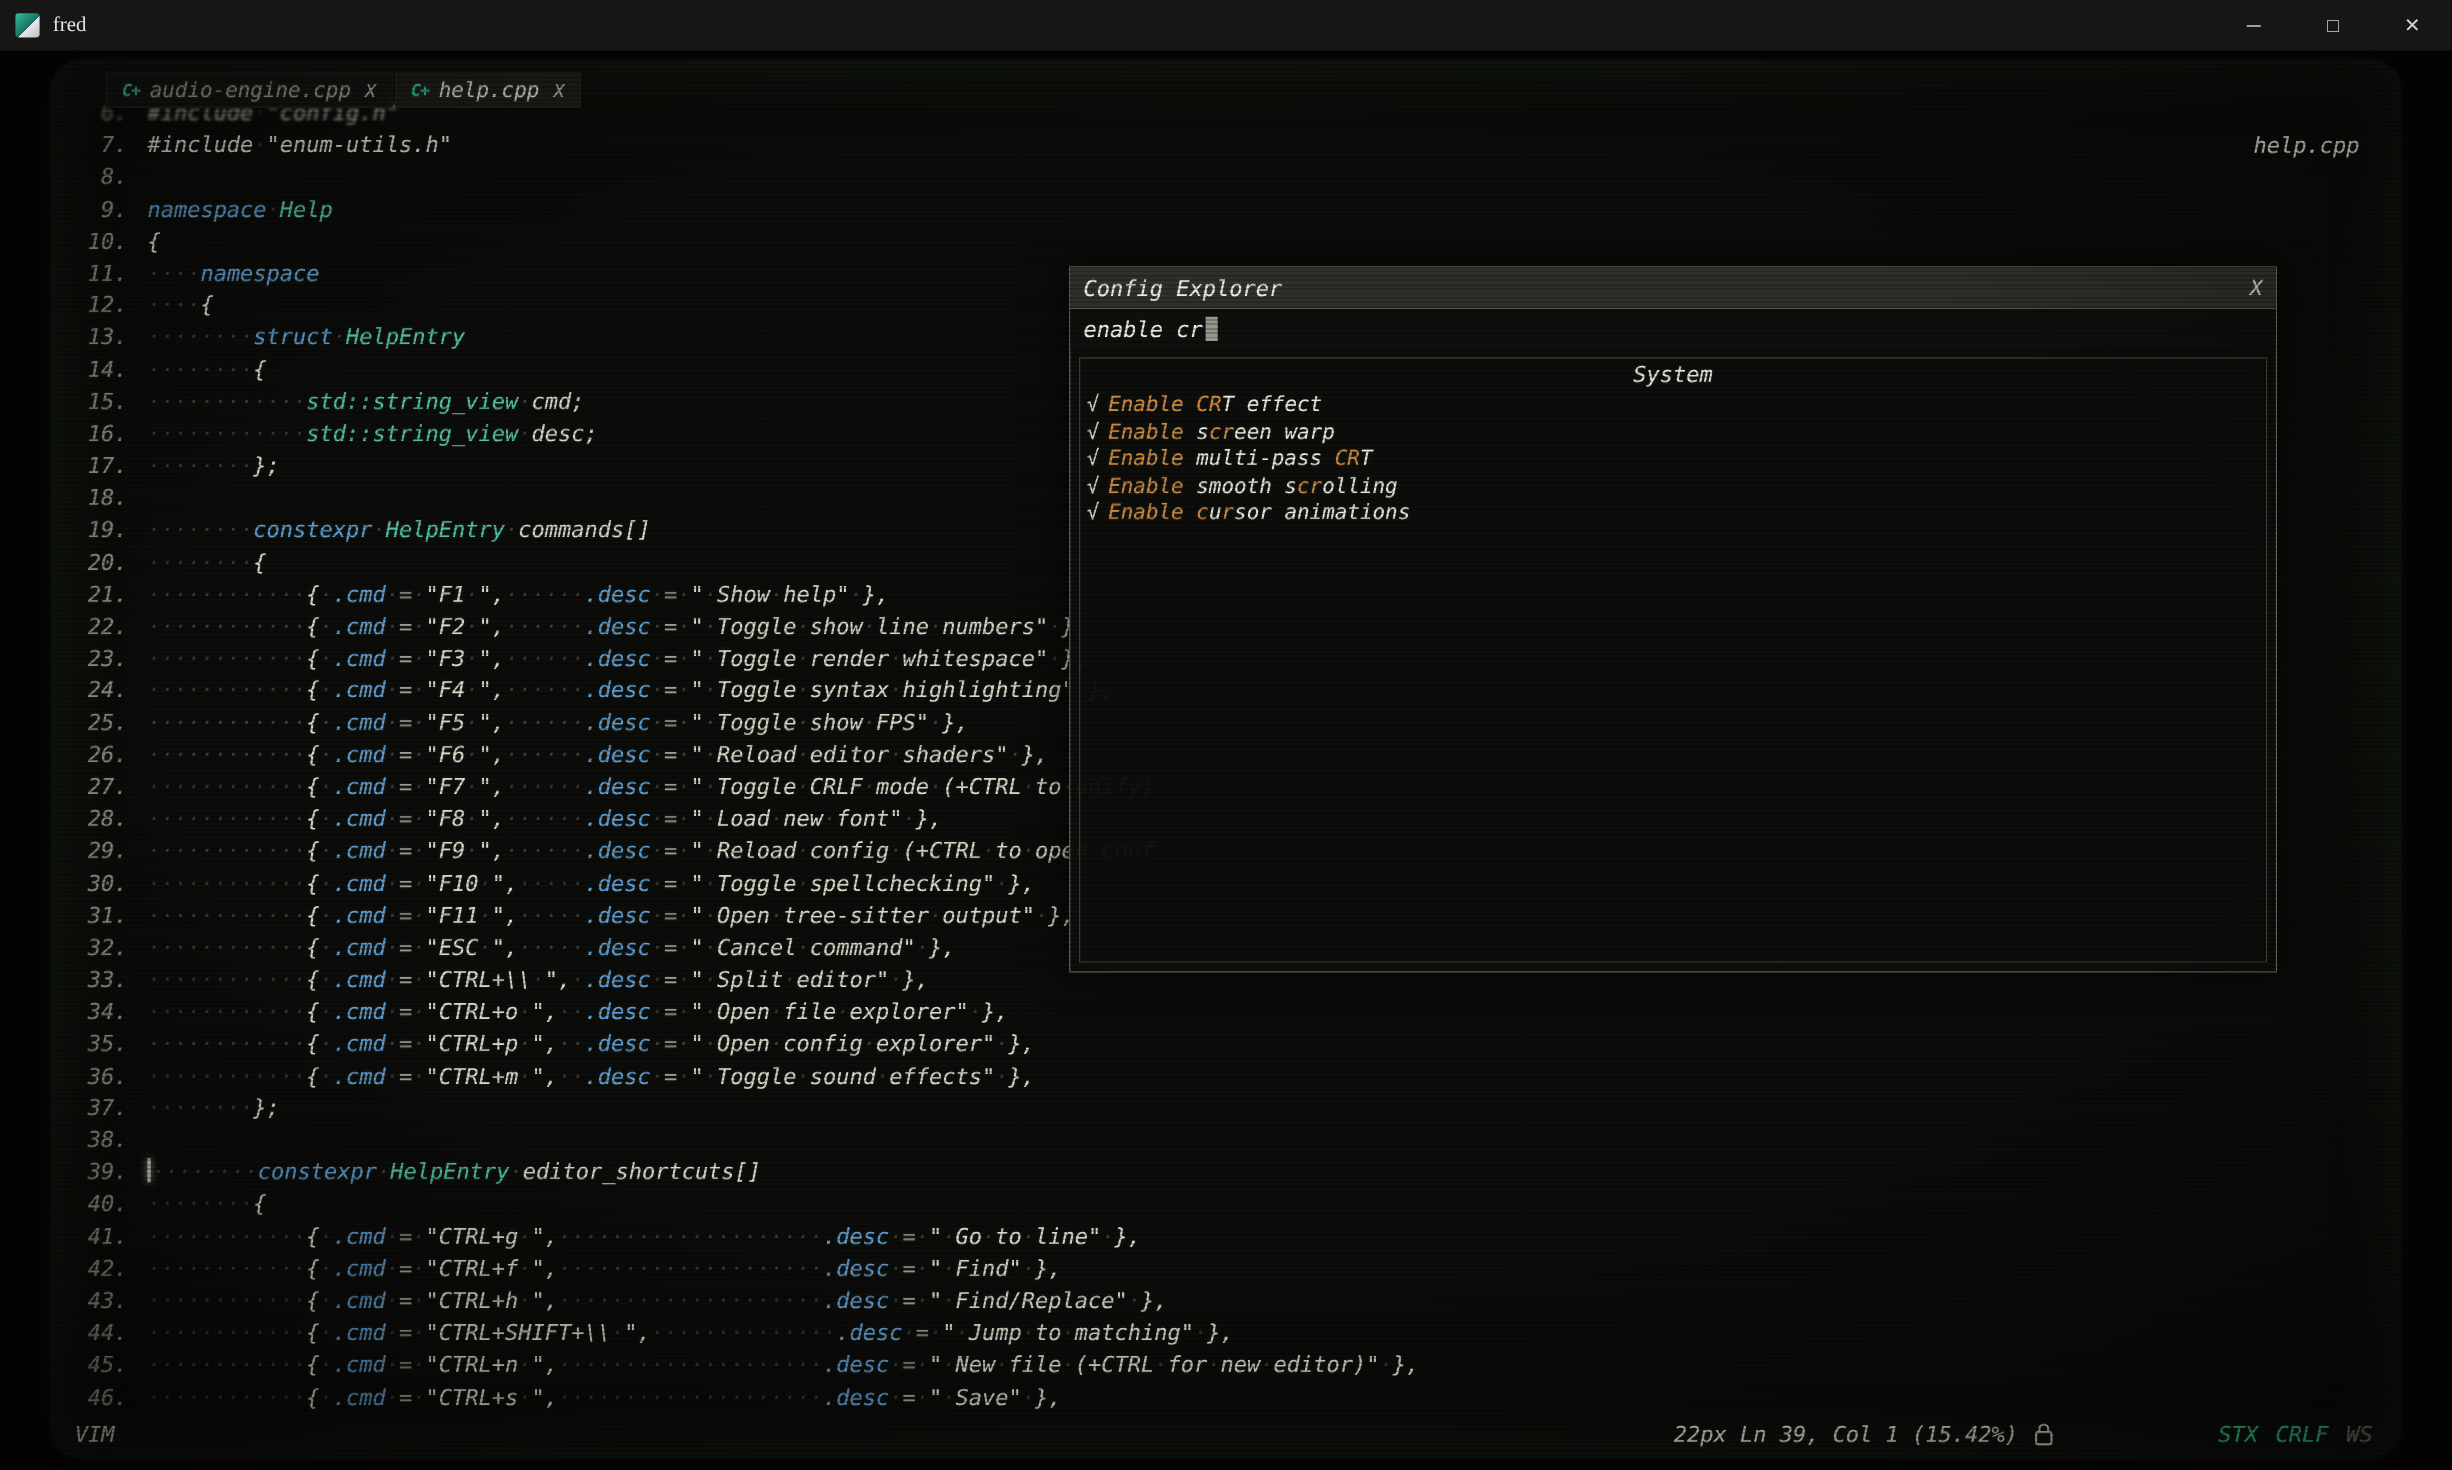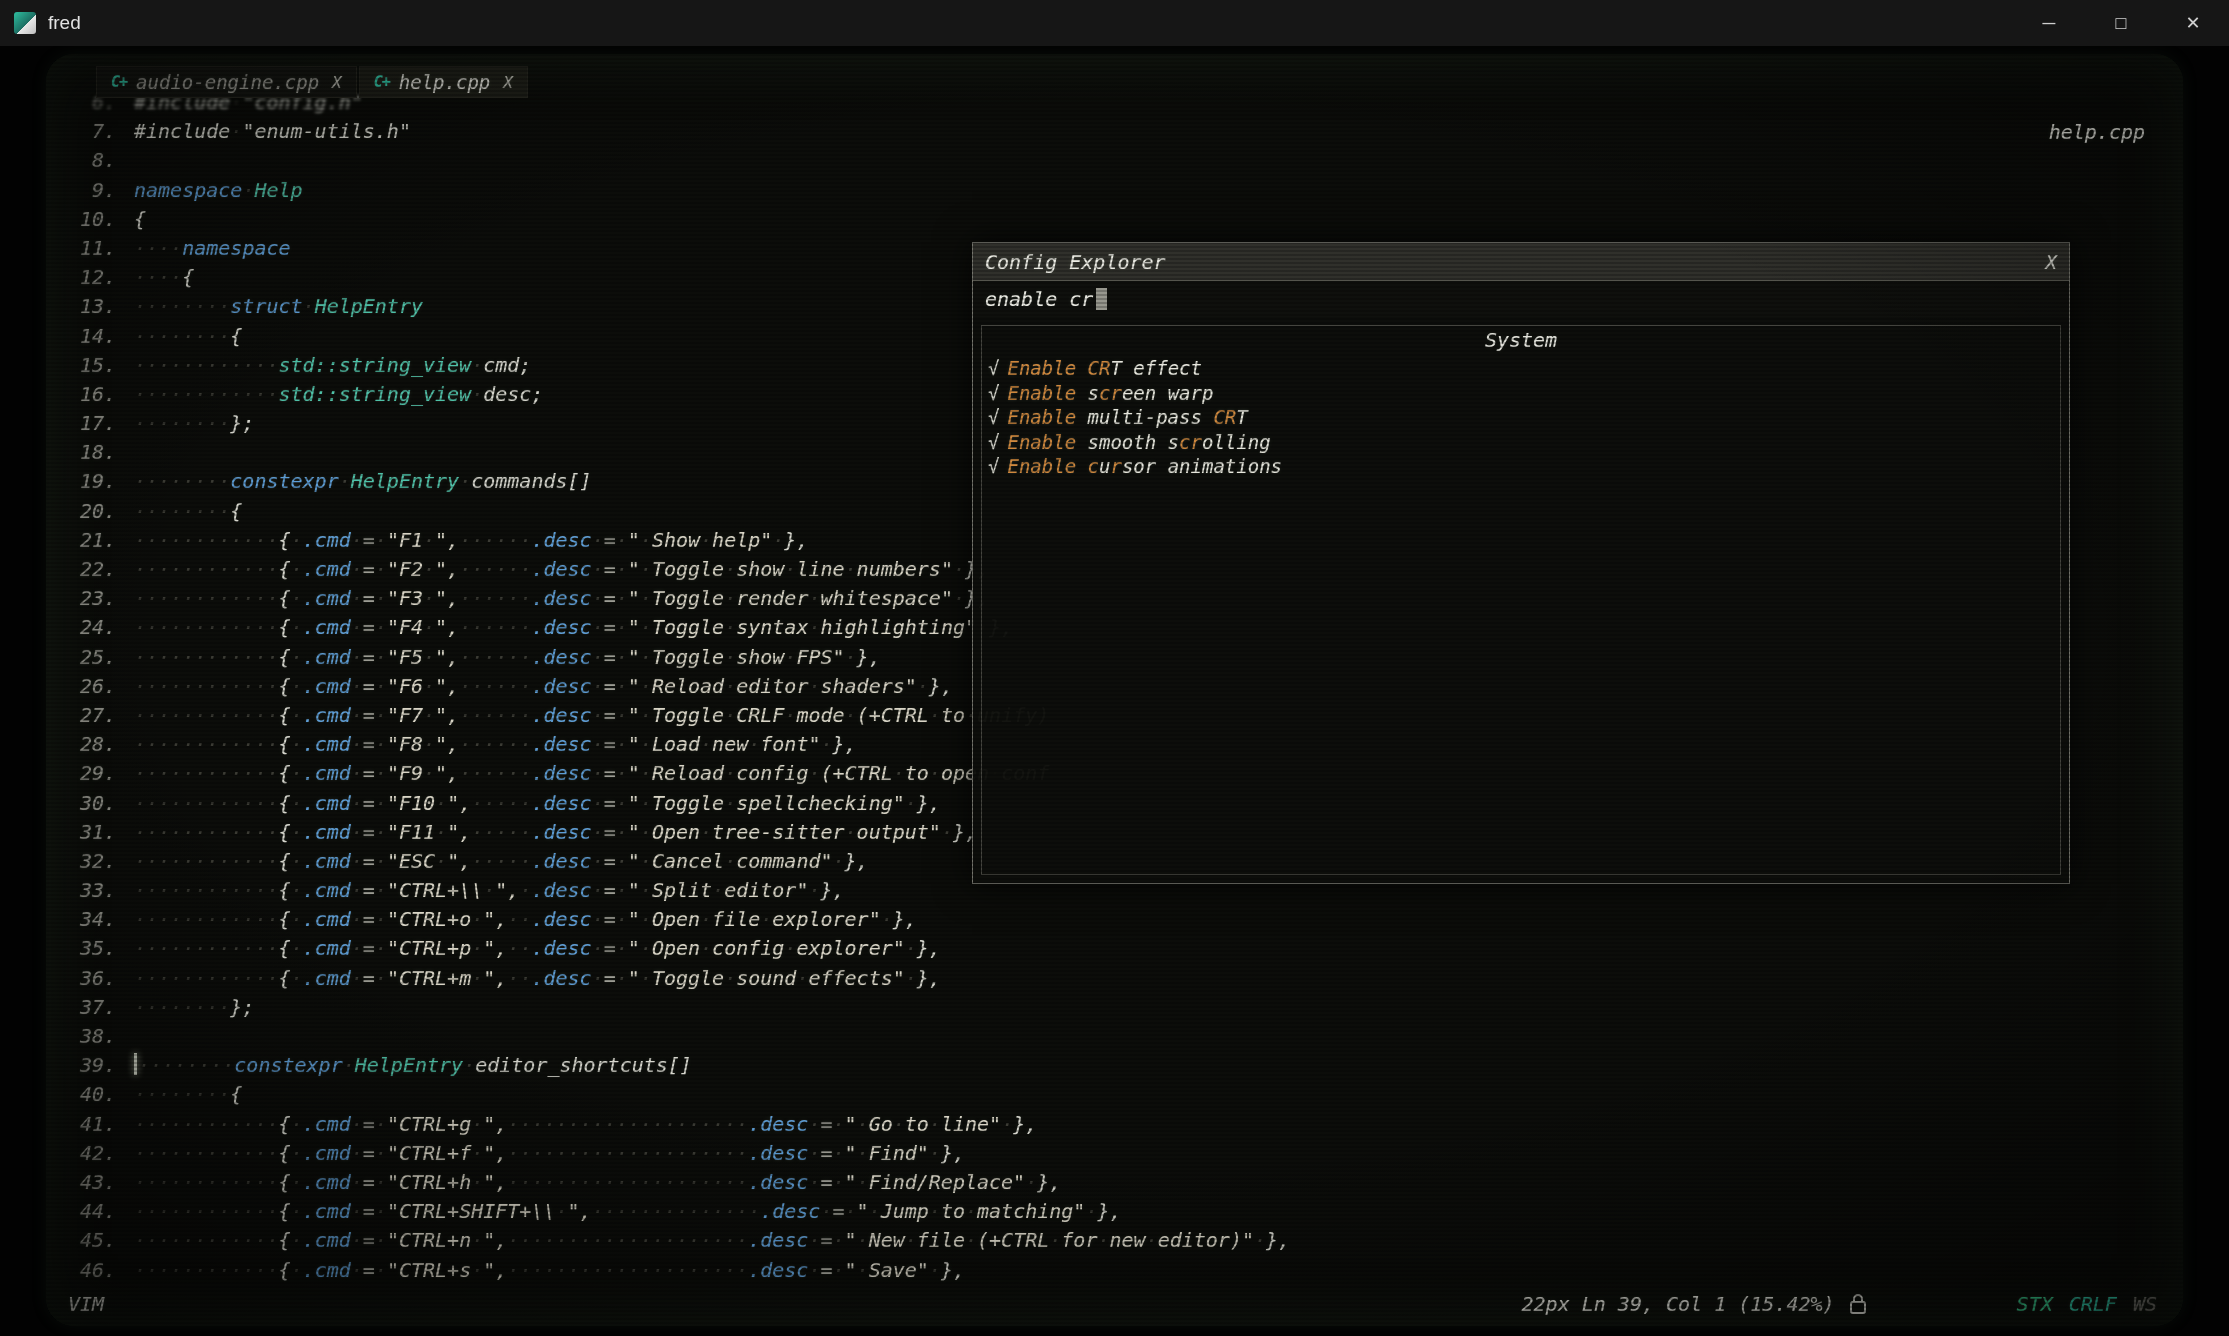--- a/index.html
+++ b/index.html
@@ -1,19 +1,19 @@
 <!DOCTYPE html>
 <html><head>
 <meta charset="utf-8">
 <style>
   html,body{margin:0;padding:0;background:#000;}
   body{width:2229px;height:1336px;position:relative;overflow:hidden;font-family:"DejaVu Sans Mono",monospace;}
 
   
-  .titlebar{position:absolute;top:0;left:0;right:0;height:46px;background:#161616;display:flex;align-items:center;font-family:Liberation Sans, sans-serif;z-index:100;justify-content:center;}
+  .titlebar{position:absolute;top:0;left:0;right:0;height:46px;background:#161616;display:flex;align-items:center;font-family:Liberation Serif, serif;z-index:100;justify-content:center;}
   .app-icon{width:22px;height:22px;margin:0 12px 0 14px;border-radius:3px;background:linear-gradient(135deg,#2fbfa0 0%,#1c6f63 55%,#e8e8e8 56%,#bdbdbd 100%);}
   .window-title{color:#e2e2e2;font-size:19px;}
   .win-controls{margin-left:auto;display:flex;height:100%;}
   .win-btn{width:72px;height:100%;display:flex;align-items:center;justify-content:center;color:#cfcfcf;font-size:18px;cursor:default;}
 
   
   .screen{position:absolute;top:46px;left:0;right:0;bottom:0;background:#020202;}
   .crt{position:absolute;left:46px;right:46px;top:8px;bottom:10px;background:#0c0d0a;border-radius:28px;overflow:hidden;font-style:italic;
        box-shadow:inset 0 0 60px rgba(40,60,40,.35), 0 0 18px rgba(90,140,100,.08);
        text-shadow:0 0 5px rgba(210,255,210,.10),0 0 1px rgba(255,255,255,.25);}

